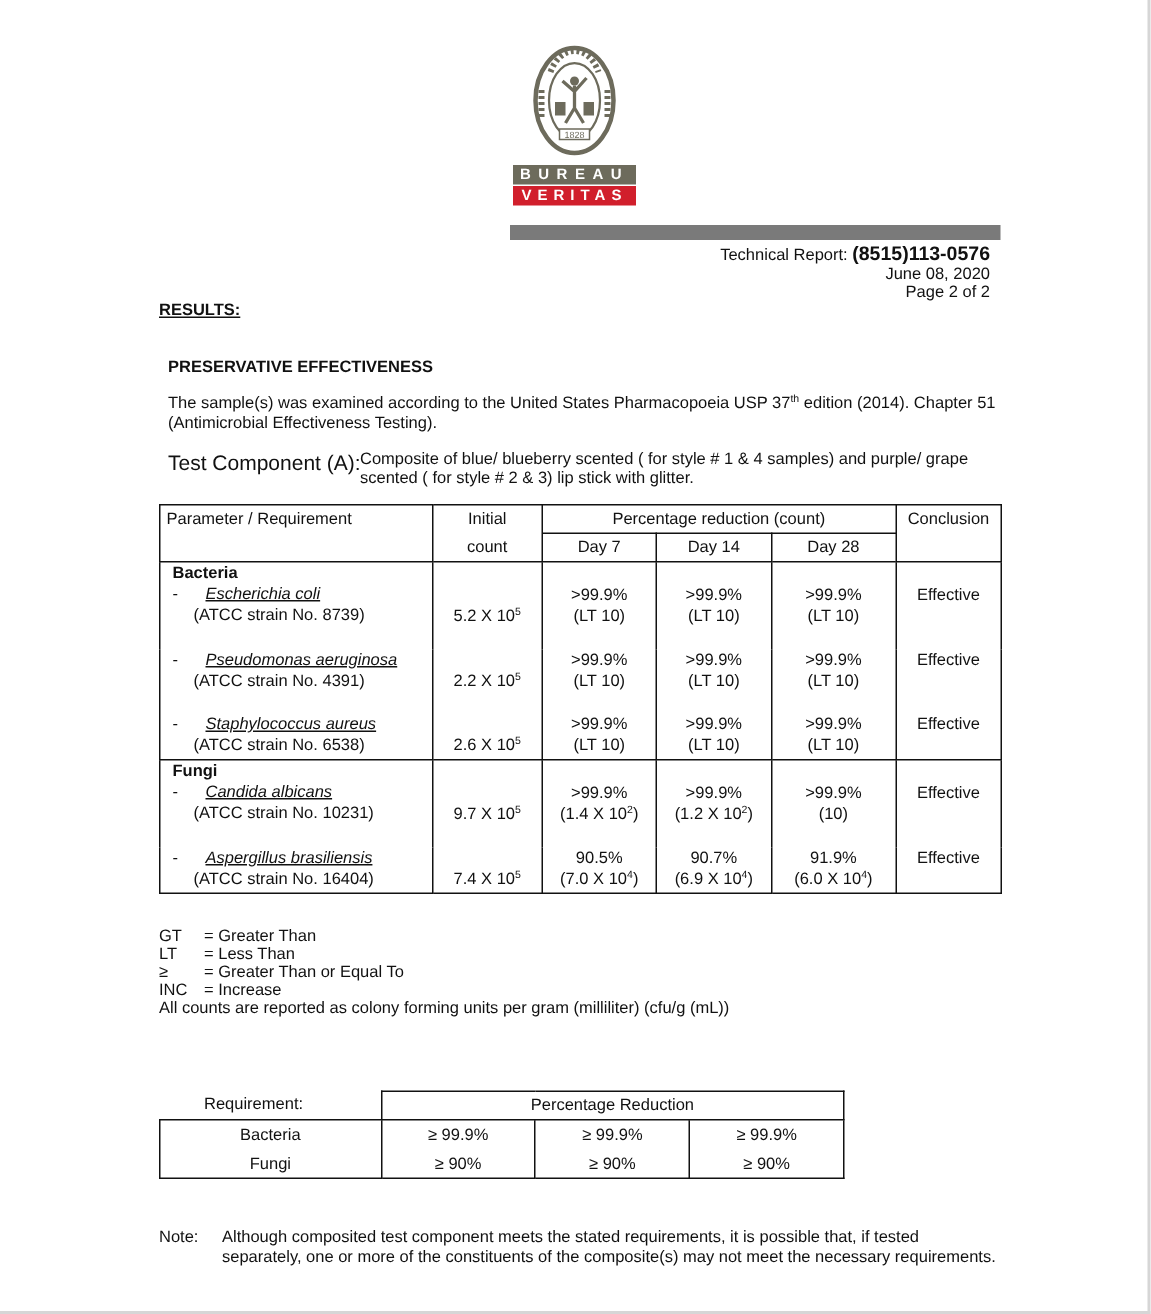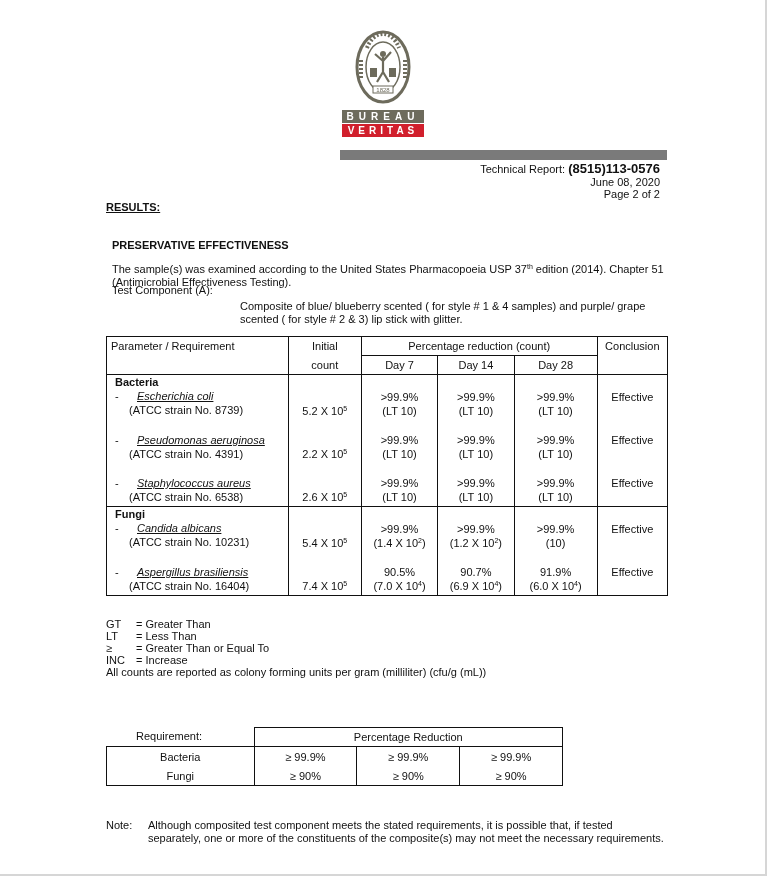--- a/index.html
+++ b/index.html
@@ -22,21 +22,21 @@
     text-align: center; line-height: 13px; }
 
   .header-bar { left: 340px; top: 150px; width: 327px; height: 10px; background: #7a7a7a; }
   .report-meta { right: 107px; top: 163px; text-align: right; font-size: 11px; line-height: 12.5px; }
   .report-meta .num { font-weight: bold; font-size: 13px; }
 
   .results { left: 106px; top: 201px; font-size: 11px; font-weight: bold; text-decoration: underline; }
   .section-title { left: 112px; top: 239px; font-size: 11px; font-weight: bold; }
   .intro { left: 112px; top: 263px; width: 560px; font-size: 11px; line-height: 13px; }
   .intro sup { font-size: 7px; vertical-align: 4px; line-height: 0; }
-  .component-label { left: 112px; top: 284px; font-size: 11px; }
+  .component-label { left: 112px; top: 300px; font-size: 14px; }
   .component-text { left: 240px; top: 300px; width: 420px; font-size: 11px; line-height: 13px; }
 
   table { border-collapse: collapse; font-size: 11px; }
   .results-table { position: absolute; left: 106px; top: 336px; width: 562px; }
   .results-table td, .results-table th { border: 1px solid #111; padding: 0; font-weight: normal; }
   .results-table th { height: 18px; vertical-align: middle; }
   .c-param { width: 180px; text-align: left; padding-left: 4px !important; }
   .c-init { width: 74px; text-align: center; }
   .c-day { width: 77px; text-align: center; }
   .c-day28 { width: 84px; text-align: center; margin-top: 28px; }
@@ -209,21 +209,21 @@
       <tr class="first-row">
         <td class="c-param" style="padding-left: 0px; padding-bottom: 15px;">
           <div class="group-head">Fungi</div>
           <div class="org-line">
             <span class="dash">-</span>
             <span class="org-name">Candida albicans</span>
           </div>
           <div class="strain">(ATCC strain No. 10231)</div>
         </td>
         <td class="c-init" style="padding-top: 29px; padding-bottom: 15px;">
-          <div class="cell-inner"><span>5.4 X 10</span><sup class="exp">5</sup></div>
+          <div class="cell-inner"><span>9.7 X 10</span><sup class="exp">5</sup></div>
         </td>
         <td class="c-day" style="padding-top: 15px; padding-bottom: 15px;">
           <div class="cell-inner">&gt;99.9%</div>
           <div class="cell-inner"><span>(1.4 X 10</span><sup class="exp">2</sup><span>)</span></div>
         </td>
         <td class="c-day" style="padding-top: 15px; padding-bottom: 15px;">
           <div class="cell-inner">&gt;99.9%</div>
           <div class="cell-inner"><span>(1.2 X 10</span><sup class="exp">2</sup><span>)</span></div>
         </td>
         <td class="c-day28" style="padding-top: 15px; padding-bottom: 15px;">

